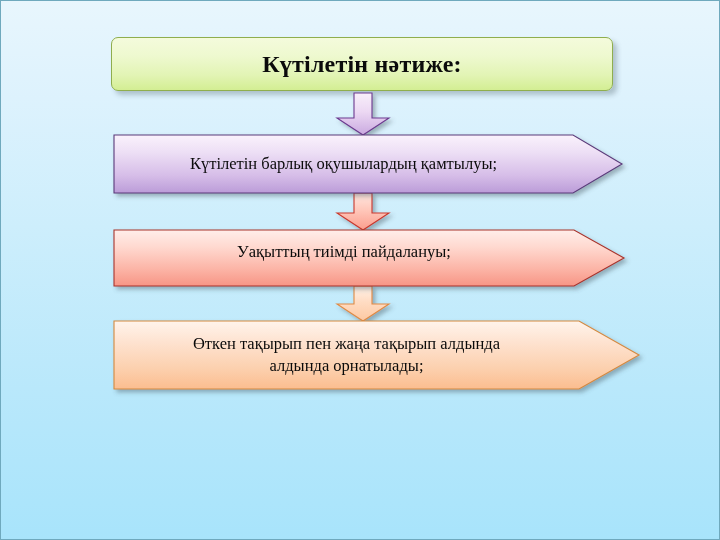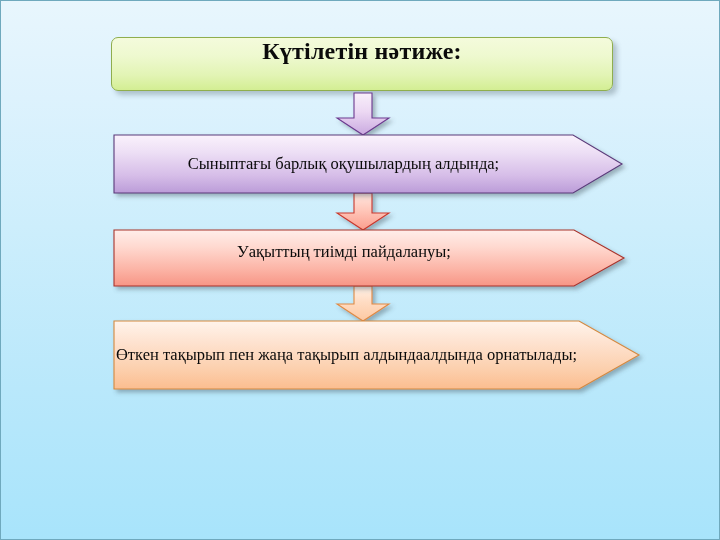--- a/index.html
+++ b/index.html
@@ -34,21 +34,21 @@
     position: absolute;
     left: 110px;
     top: 36px;
     width: 502px;
     height: 54px;
     border: 1px solid #8fae4e;
     border-radius: 7px;
     background: linear-gradient(to bottom, #f4fbdc 0%, #eef9cf 35%, #e2f4b4 72%, #d3ee93 100%);
     box-shadow: 4px 4px 5px rgba(60, 80, 90, 0.30);
     display: flex;
-    align-items: flex-start;
+    align-items: center;
     justify-content: center;
     box-sizing: border-box;
   }
   .title-text {
     font-size: 24px;
     font-weight: bold;
     color: #0b0b0b;
     letter-spacing: 0.2px;
     line-height: 1.1;
     text-align: center;
@@ -128,21 +128,21 @@
           <stop offset="0%" stop-color="#faf2fc"></stop>
           <stop offset="30%" stop-color="#eddff5"></stop>
           <stop offset="70%" stop-color="#d6bde8"></stop>
           <stop offset="100%" stop-color="#bb9cd8"></stop>
         </linearGradient>
       </defs>
       <path d="M 113,134 L 572,134 L 621,163 L 572,192 L 113,192 Z" fill="url(#gRow1)" stroke="#5a3a7a" stroke-width="1.1" filter="url(#shDrop)"></path>
     </svg>
   </div>
   <div class="row-label" style="left:113px;top:134px;width:459px;height:58px;">
-    <span>Сыныптағы барлық оқушылардың  алдында;</span>
+    <span>Күтілетін барлық оқушылардың  қамтылуы;</span>
   </div>
 
   <div class="row" style="left:0;top:0;">
     <svg width="720" height="540" style="position:absolute;left:0;top:0;">
       <defs>
         <linearGradient id="gRow2" x1="0" y1="0" x2="0" y2="1">
           <stop offset="0%" stop-color="#ffeeea"></stop>
           <stop offset="30%" stop-color="#ffd9d0"></stop>
           <stop offset="70%" stop-color="#fcb4a6"></stop>
           <stop offset="100%" stop-color="#f79585"></stop>
@@ -161,18 +161,18 @@
         <linearGradient id="gRow3" x1="0" y1="0" x2="0" y2="1">
           <stop offset="0%" stop-color="#fff4ec"></stop>
           <stop offset="30%" stop-color="#fee3d1"></stop>
           <stop offset="70%" stop-color="#fcd0ae"></stop>
           <stop offset="100%" stop-color="#fbbd8f"></stop>
         </linearGradient>
       </defs>
       <path d="M 113,320 L 578,320 L 638,354 L 578,388 L 113,388 Z" fill="url(#gRow3)" stroke="#d4893f" stroke-width="1.1" filter="url(#shDrop)"></path>
     </svg>
   </div>
-  <div class="row-label" style="left:113px;top:320px;width:465px;height:68px;flex-direction:row;">
+  <div class="row-label" style="left:113px;top:320px;width:465px;height:68px;flex-direction:column;">
     <span>Өткен тақырып пен жаңа тақырып алдында</span>
     <span>алдында орнатылады;</span>
   </div>
 
 </div>
 
 </body></html>

